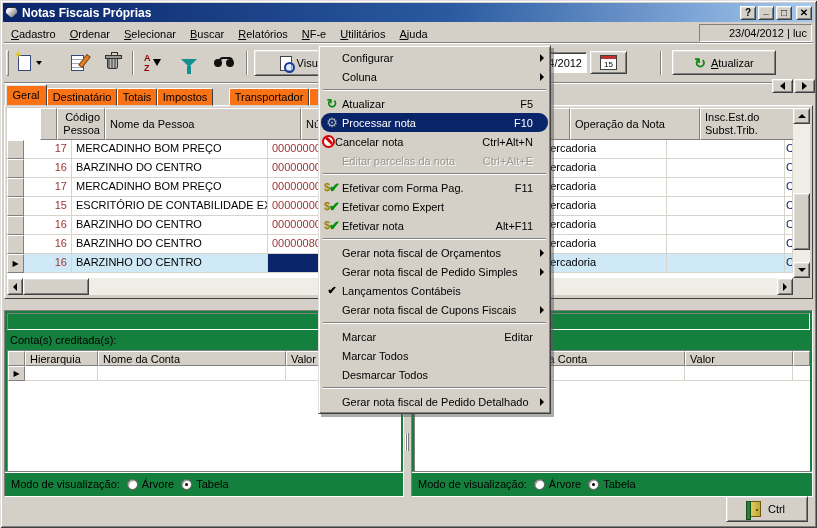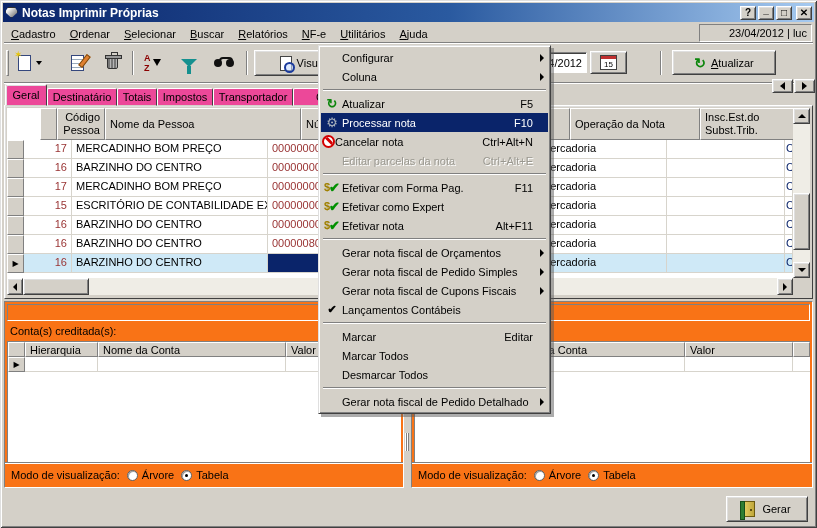--- a/index.html
+++ b/index.html
@@ -62,24 +62,24 @@
   .datefield{left:470px;top:52px;width:117px;height:21px;display:flex;align-items:center;justify-content:flex-end;padding-right:4px;}
 
   
   .tsb{position:absolute;top:79px;width:21px;height:14px;display:flex;align-items:center;justify-content:center;}
   .arrL{width:0;height:0;border-right:5px solid #000;border-top:4px solid transparent;border-bottom:4px solid transparent;}
   .arrR{width:0;height:0;border-left:5px solid #000;border-top:4px solid transparent;border-bottom:4px solid transparent;}
 
   
   .page{left:4px;top:105px;width:809px;height:194px;background:#d4d0c8;border:1px solid;border-color:#fff #404040 #404040 #fff;box-shadow:inset 1px 1px 0 #dfdfdf;}
   .tabs{left:5px;top:84px;height:22px;display:flex;align-items:flex-end;z-index:3;}
-  .tab{height:18px;background:#ec4899;border:1px solid;border-color:#fff #404040 #d4d0c8 #fff;
+  .tab{height:18px;background:#f97316;border:1px solid;border-color:#fff #404040 #d4d0c8 #fff;
        border-radius:2px 2px 0 0;display:flex;align-items:center;justify-content:center;padding-bottom:1px;}
   .tab.active{height:22px;font-weight:normal;z-index:4;border-bottom:1px solid #d4d0c8;box-shadow:inset 1px 1px 0 #dfdfdf;}
-  .t0{width:42px;}.t1{width:70px;}.t2{width:40px;}.t3{width:56px;}.t4{width:80px;}.t5{width:60px;}
+  .t0{width:42px;}.t1{width:70px;}.t2{width:40px;}.t3{width:56px;}.t4{width:80px;margin-left:16px;}.t5{width:60px;}
 
   
   .grid{left:7px;top:108px;width:786px;height:170px;background:#fff;overflow:hidden;}
   .ghead{display:flex;height:32px;margin-left:33px;}
   .gh{background:#d4d0c8;border:1px solid;border-color:#fff #808080 #808080 #fff;padding:1px 4px;
       white-space:pre-line;overflow:hidden;line-height:13px;display:flex;align-items:center;}
   .gh.rt{justify-content:flex-end;text-align:right;}
   .w0{width:17px;flex:none;}.w1{width:48px;flex:none;}.w2{width:196px;flex:none;}
   .w3{width:269px;flex:none;}.w4{width:130px;flex:none;}.w5{width:118px;flex:none;}.w6{width:8px;flex:none;}
   .grow{display:flex;height:19px;}
@@ -95,21 +95,21 @@
   
   .sb{background:#efede6;}
   .sbtn{background:#d4d0c8;border:1px solid;border-color:#fff #404040 #404040 #fff;
         box-shadow:inset 1px 1px 0 #dfdfdf,inset -1px -1px 0 #808080;display:flex;align-items:center;justify-content:center;}
   .tri-u{width:0;height:0;border-bottom:4px solid #000;border-left:4px solid transparent;border-right:4px solid transparent;}
   .tri-d{width:0;height:0;border-top:4px solid #000;border-left:4px solid transparent;border-right:4px solid transparent;}
   .tri-l{width:0;height:0;border-right:4px solid #000;border-top:4px solid transparent;border-bottom:4px solid transparent;}
   .tri-r{width:0;height:0;border-left:4px solid #000;border-top:4px solid transparent;border-bottom:4px solid transparent;}
 
   
-  .panel{top:301px;height:187px;background:#f97316;border:1px solid;border-color:#808080 #fff #fff #808080;}
+  .panel{top:310px;height:187px;background:#15803d;border:1px solid;border-color:#808080 #fff #fff #808080;}
   .pstrip{position:absolute;left:2px;top:2px;right:2px;height:17px;border:1px solid;border-color:#808080 #fff #fff #808080;}
   .plabel{position:absolute;left:5px;top:23px;}
   .pgrid{position:absolute;left:2px;top:39px;right:2px;height:122px;background:#fff;border-top:1px solid #808080;border-left:1px solid #808080;}
   .pghead{display:flex;height:15px;}
   .pgh{background:#d4d0c8;border:1px solid;border-color:#fff #808080 #808080 #fff;padding:0 4px;overflow:hidden;white-space:nowrap;display:flex;align-items:center;}
   .prow{display:flex;height:15px;}
   .pgc{border-right:1px solid #d7d4cc;border-bottom:1px solid #d7d4cc;}
   .pw0{width:17px;flex:none;}.pw1{width:73px;flex:none;}.pwF{flex:1;}
   .pw2L{width:188px;flex:none;}.pw3L{width:98px;flex:none;}
   .pw2R{width:180px;flex:none;}.pw3R{width:108px;flex:none;}
@@ -131,21 +131,21 @@
 
   
   .menu{left:318px;top:45px;width:233px;z-index:50;background:#d4d0c8;padding:2px;
         border:1px solid;border-color:#dfdfdf #404040 #404040 #dfdfdf;
         box-shadow:inset 1px 1px 0 #fff,inset -1px -1px 0 #808080,3px 3px 0 rgba(90,90,90,.5);}
   .mi{height:19px;display:flex;align-items:center;padding:0 1px;position:relative;}
   .mi-ic{width:20px;flex:none;display:flex;align-items:center;justify-content:center;}
   .mi-label{flex:1;white-space:nowrap;overflow:hidden;}
   .mi-short{margin-right:14px;white-space:nowrap;}
   .mi-arr{position:absolute;right:4px;width:0;height:0;border-left:4px solid #000;border-top:4px solid transparent;border-bottom:4px solid transparent;}
-  .mi.hl{background:#0a246a;color:#fff;}
+  .mi.hl{background:#0a246a;color:#fff;border-radius:9px;}
   .mi.dis{color:#9a9890;text-shadow:1px 1px 0 #fff;}
   .msep{height:8px;position:relative;}
   .msep::after{content:"";position:absolute;left:2px;right:2px;top:3px;height:0;border-top:1px solid #808080;border-bottom:1px solid #fff;}
   .refresh-icon::before{content:"↻";font-weight:bold;color:#0c860c;font-size:13px;}
   .gears-icon::before{content:"⚙";font-size:13px;color:#aab2bc;}
   .cancel-icon{width:13px;height:13px;border:2px solid #d40000;border-radius:50%;background:#fff;position:relative;overflow:hidden;}
   .cancel-icon::after{content:"";position:absolute;left:-2px;top:4px;width:18px;height:3px;background:#d40000;transform:rotate(45deg);}
   .dollar-check-icon{position:relative;width:20px;height:16px;}
   .dollar-check-icon::before{content:"$";position:absolute;left:2px;top:1px;color:#a08000;font-weight:bold;font-size:11px;}
   .dollar-check-icon::after{content:"✔";position:absolute;left:7px;top:0;color:#009000;font-weight:bold;font-size:13px;}
@@ -154,21 +154,21 @@
   .printer-icon::after{content:"";position:absolute;left:2px;bottom:-3px;width:8px;height:3px;background:#fff;border:1px solid #404040;}
   .check-icon::before{content:"✔";font-size:11px;font-weight:bold;}
 </style>
 </head>
 <body>
 
 <div id="win">
 
   <div class="abs titlebar">
     <span class="appicon"></span>
-    <span class="title">Notas Imprimir Próprias</span>
+    <span class="title">Notas Fiscais Próprias</span>
     <span class="tbtns">
       <span class="wbtn">?</span>
       <span class="wbtn">
           <span class="glyph-min">_</span>
         </span>
       <span class="wbtn">□</span>
       <span class="wbtn close">✕</span>
     </span>
   </div>
 
@@ -406,21 +406,21 @@
       </span>
       <span class="rgroup">
         <span class="rad on"></span>
           <span>Tabela</span>
       </span>
     </div>
   </div>
 
   <div class="abs sair raised">
     <span class="door"></span>
-    <span>Gerar</span>
+    <span>Ctrl</span>
   </div>
 
   <div class="abs menu" id="context-menu">
       <div class="mi">
         <span class="mi-ic "></span>
         <span class="mi-label">Configurar</span>
         <span class="mi-arr"></span>
       </div>
       <div class="mi">
         <span class="mi-ic "></span>
@@ -468,28 +468,28 @@
         <span class="mi-ic "></span>
         <span class="mi-label">Gerar nota fiscal de Orçamentos</span>
         <span class="mi-arr"></span>
       </div>
       <div class="mi">
         <span class="mi-ic "></span>
         <span class="mi-label">Gerar nota fiscal de Pedido Simples</span>
         <span class="mi-arr"></span>
       </div>
       <div class="mi">
+        <span class="mi-ic  check-icon"></span>
+        <span class="mi-label">Lançamentos Contábeis</span>
+      </div>
+      <div class="mi">
         <span class="mi-ic "></span>
         <span class="mi-label">Gerar nota fiscal de Cupons Fiscais</span>
         <span class="mi-arr"></span>
       </div>
-      <div class="mi">
-        <span class="mi-ic  check-icon"></span>
-        <span class="mi-label">Lançamentos Contábeis</span>
-      </div>
       <div class="msep"></div>
       <div class="mi">
         <span class="mi-ic "></span>
         <span class="mi-label">Marcar</span>
         <span class="mi-short">Editar</span>
       </div>
       <div class="mi">
         <span class="mi-ic "></span>
         <span class="mi-label">Marcar Todos</span>
       </div>

